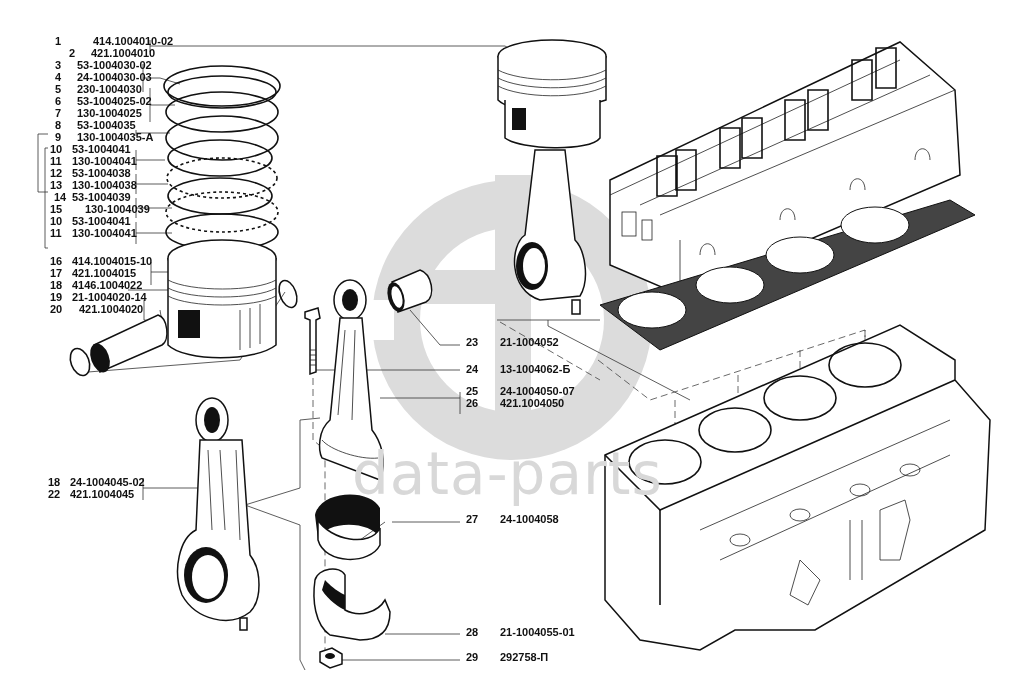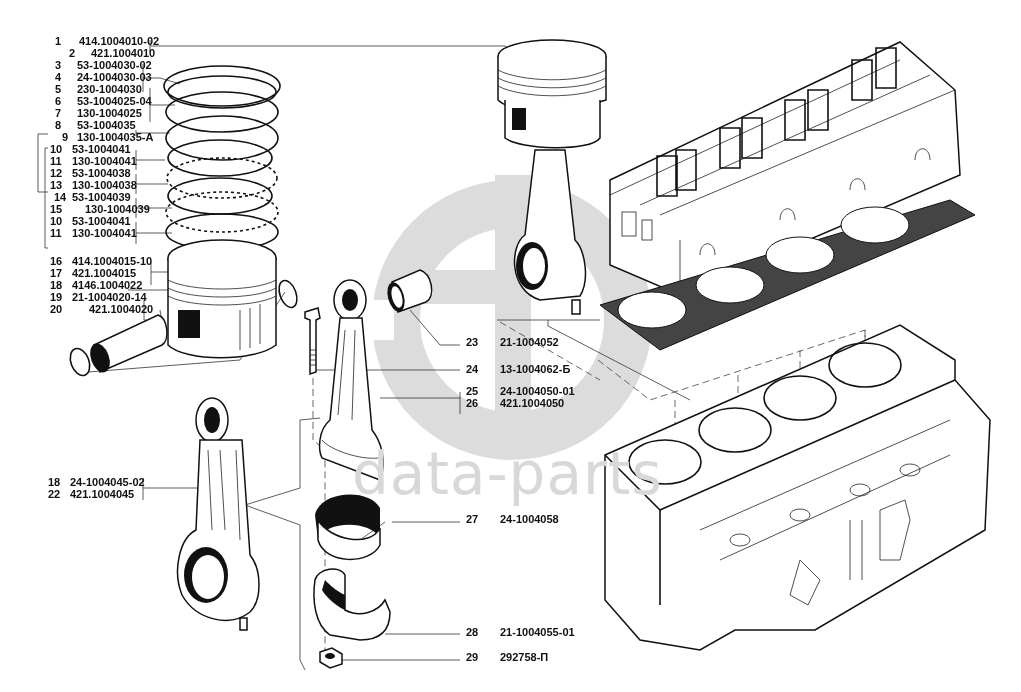--- a/index.html
+++ b/index.html
@@ -188,44 +188,44 @@
     <ellipse class="ink-thin" cx="860" cy="490" rx="10" ry="6"></ellipse>
     <ellipse class="ink-thin" cx="910" cy="470" rx="10" ry="6"></ellipse>
     <path class="ink-thin" d="M850 520 V580 M862 520 V580 M880 510 L905 500 L910 520 L900 560 L880 560 Z"></path>
     <path class="ink-thin" d="M800 560 L820 580 L808 605 L790 595 Z"></path>
   </g>
 </svg>
 
 <div class="watermark-text">data-parts</div>
 
 <div id="labels">
-    <div class="lbl" style="left: 55px; top: 35px;"><span class="num">1</span><span class="code" style="margin-left: 4px;">414.1004010-02</span></div>
+    <div class="lbl" style="left: 55px; top: 35px;"><span class="num">1</span><span class="code" style="margin-left: 18px;">414.1004010-02</span></div>
     <div class="lbl" style="left: 69px; top: 47px;"><span class="num">2</span><span class="code" style="margin-left: 2px;">421.1004010</span></div>
     <div class="lbl" style="left: 55px; top: 59px;"><span class="num">3</span><span class="code" style="margin-left: 2px;">53-1004030-02</span></div>
     <div class="lbl" style="left: 55px; top: 71px;"><span class="num">4</span><span class="code" style="margin-left: 2px;">24-1004030-03</span></div>
     <div class="lbl" style="left: 55px; top: 83px;"><span class="num">5</span><span class="code" style="margin-left: 2px;">230-1004030</span></div>
-    <div class="lbl" style="left: 55px; top: 95px;"><span class="num">6</span><span class="code" style="margin-left: 2px;">53-1004025-04</span></div>
+    <div class="lbl" style="left: 55px; top: 95px;"><span class="num">6</span><span class="code" style="margin-left: 2px;">53-1004025-02</span></div>
     <div class="lbl" style="left: 55px; top: 107px;"><span class="num">7</span><span class="code" style="margin-left: 2px;">130-1004025</span></div>
     <div class="lbl" style="left: 55px; top: 119px;"><span class="num">8</span><span class="code" style="margin-left: 2px;">53-1004035</span></div>
-    <div class="lbl" style="left: 55px; top: 131px; text-align: center;"><span class="num">9</span><span class="code" style="margin-left: 2px;">130-1004035-A</span></div>
+    <div class="lbl" style="left: 55px; top: 131px;"><span class="num">9</span><span class="code" style="margin-left: 2px;">130-1004035-A</span></div>
     <div class="lbl" style="left: 50px; top: 143px;"><span class="num">10</span><span class="code" style="margin-left: 2px;">53-1004041</span></div>
     <div class="lbl" style="left: 50px; top: 155px;"><span class="num">11</span><span class="code" style="margin-left: 2px;">130-1004041</span></div>
     <div class="lbl" style="left: 50px; top: 167px;"><span class="num">12</span><span class="code" style="margin-left: 2px;">53-1004038</span></div>
     <div class="lbl" style="left: 50px; top: 179px;"><span class="num">13</span><span class="code" style="margin-left: 2px;">130-1004038</span></div>
     <div class="lbl" style="left: 50px; top: 191px; text-align: center;"><span class="num">14</span><span class="code" style="margin-left: 2px;">53-1004039</span></div>
     <div class="lbl" style="left: 50px; top: 203px;"><span class="num">15</span><span class="code" style="margin-left: 15px;">130-1004039</span></div>
     <div class="lbl" style="left: 50px; top: 215px;"><span class="num">10</span><span class="code" style="margin-left: 2px;">53-1004041</span></div>
     <div class="lbl" style="left: 50px; top: 227px;"><span class="num">11</span><span class="code" style="margin-left: 2px;">130-1004041</span></div>
     <div class="lbl" style="left: 50px; top: 255px;"><span class="num">16</span><span class="code" style="margin-left: 2px;">414.1004015-10</span></div>
     <div class="lbl" style="left: 50px; top: 267px;"><span class="num">17</span><span class="code" style="margin-left: 2px;">421.1004015</span></div>
     <div class="lbl" style="left: 50px; top: 279px;"><span class="num">18</span><span class="code" style="margin-left: 2px;">4146.1004022</span></div>
     <div class="lbl" style="left: 50px; top: 291px;"><span class="num">19</span><span class="code" style="margin-left: 2px;">21-1004020-14</span></div>
-    <div class="lbl" style="left: 50px; top: 303px;"><span class="num">20</span><span class="code" style="margin-left: 19px;">421.1004020</span></div>
+    <div class="lbl" style="left: 50px; top: 303px;"><span class="num">20</span><span class="code" style="margin-left: 9px;">421.1004020</span></div>
     <div class="lbl" style="left: 48px; top: 476px;"><span class="num">18</span><span class="code" style="margin-left: 2px;">24-1004045-02</span></div>
     <div class="lbl" style="left: 48px; top: 488px;"><span class="num">22</span><span class="code" style="margin-left: 2px;">421.1004045</span></div>
     <div class="lbl" style="left: 466px; top: 336px;"><span class="num">23</span><span class="code" style="margin-left: 14px;">21-1004052</span></div>
     <div class="lbl" style="left: 466px; top: 363px;"><span class="num">24</span><span class="code" style="margin-left: 14px;">13-1004062-Б</span></div>
-    <div class="lbl" style="left: 466px; top: 385px;"><span class="num">25</span><span class="code" style="margin-left: 14px;">24-1004050-01</span></div>
+    <div class="lbl" style="left: 466px; top: 385px;"><span class="num">25</span><span class="code" style="margin-left: 14px;">24-1004050-07</span></div>
     <div class="lbl" style="left: 466px; top: 397px;"><span class="num">26</span><span class="code" style="margin-left: 14px;">421.1004050</span></div>
     <div class="lbl" style="left: 466px; top: 513px;"><span class="num">27</span><span class="code" style="margin-left: 14px;">24-1004058</span></div>
     <div class="lbl" style="left: 466px; top: 626px;"><span class="num">28</span><span class="code" style="margin-left: 14px;">21-1004055-01</span></div>
     <div class="lbl" style="left: 466px; top: 651px;"><span class="num">29</span><span class="code" style="margin-left: 14px;">292758-П</span></div>
   </div>
 
 </body></html>

